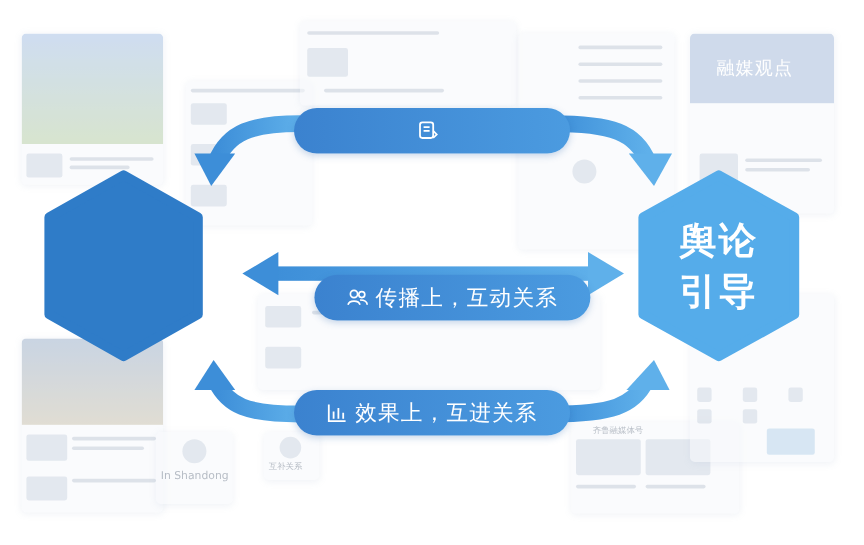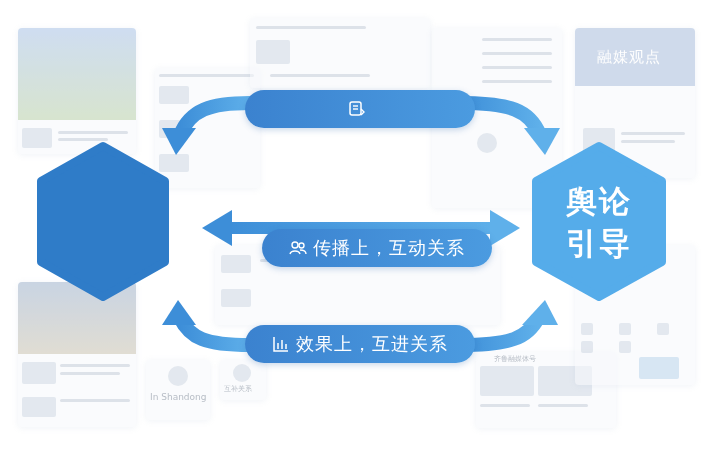--- a/index.html
+++ b/index.html
@@ -55,21 +55,21 @@
   <div class="ln" style="left:42px;top:82px;width:70px;"></div>
   <div class="ln" style="left:42px;top:90px;width:60px;"></div>
   <div class="ph" style="left:4px;top:115px;width:34px;height:20px;"></div>
   <div class="ln" style="left:42px;top:117px;width:70px;"></div>
 </div>
 <div class="bg-card" style="left:215px;top:245px;width:285px;height:80px;">
   <div class="ph" style="left:6px;top:10px;width:30px;height:18px;"></div>
   <div class="ph" style="left:6px;top:44px;width:30px;height:18px;"></div>
   <div class="ln" style="left:45px;top:14px;width:100px;"></div>
 </div>
-<div class="bg-card" style="left:146px;top:360px;width:64px;height:60px;">
+<div class="bg-card" style="left:130px;top:360px;width:64px;height:60px;">
   <div class="ph" style="left:22px;top:6px;width:20px;height:20px;border-radius:50%;"></div>
   <div class="bg-text" style="left:4px;top:32px;">In Shandong</div>
 </div>
 <div class="bg-card" style="left:220px;top:360px;width:46px;height:40px;">
   <div class="ph" style="left:13px;top:4px;width:18px;height:18px;border-radius:50%;"></div>
   <div class="bg-text" style="left:4px;top:24px;font-size:7px;">互补关系</div>
 </div>
 <div class="bg-card" style="left:476px;top:352px;width:140px;height:76px;">
   <div class="bg-text" style="left:18px;top:2px;font-size:7px;">齐鲁融媒体号</div>
   <div class="ph" style="left:4px;top:14px;width:54px;height:30px;"></div>

